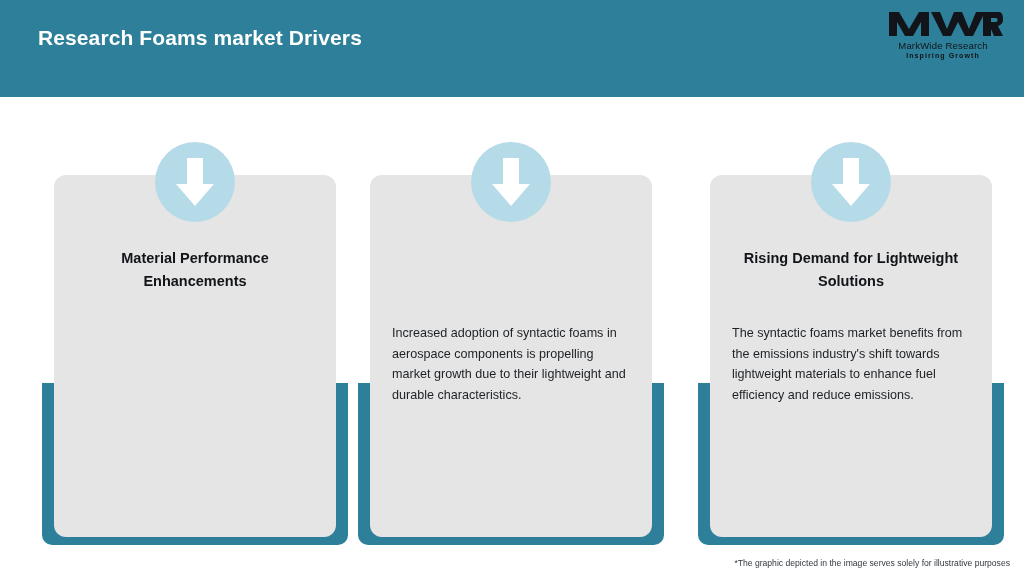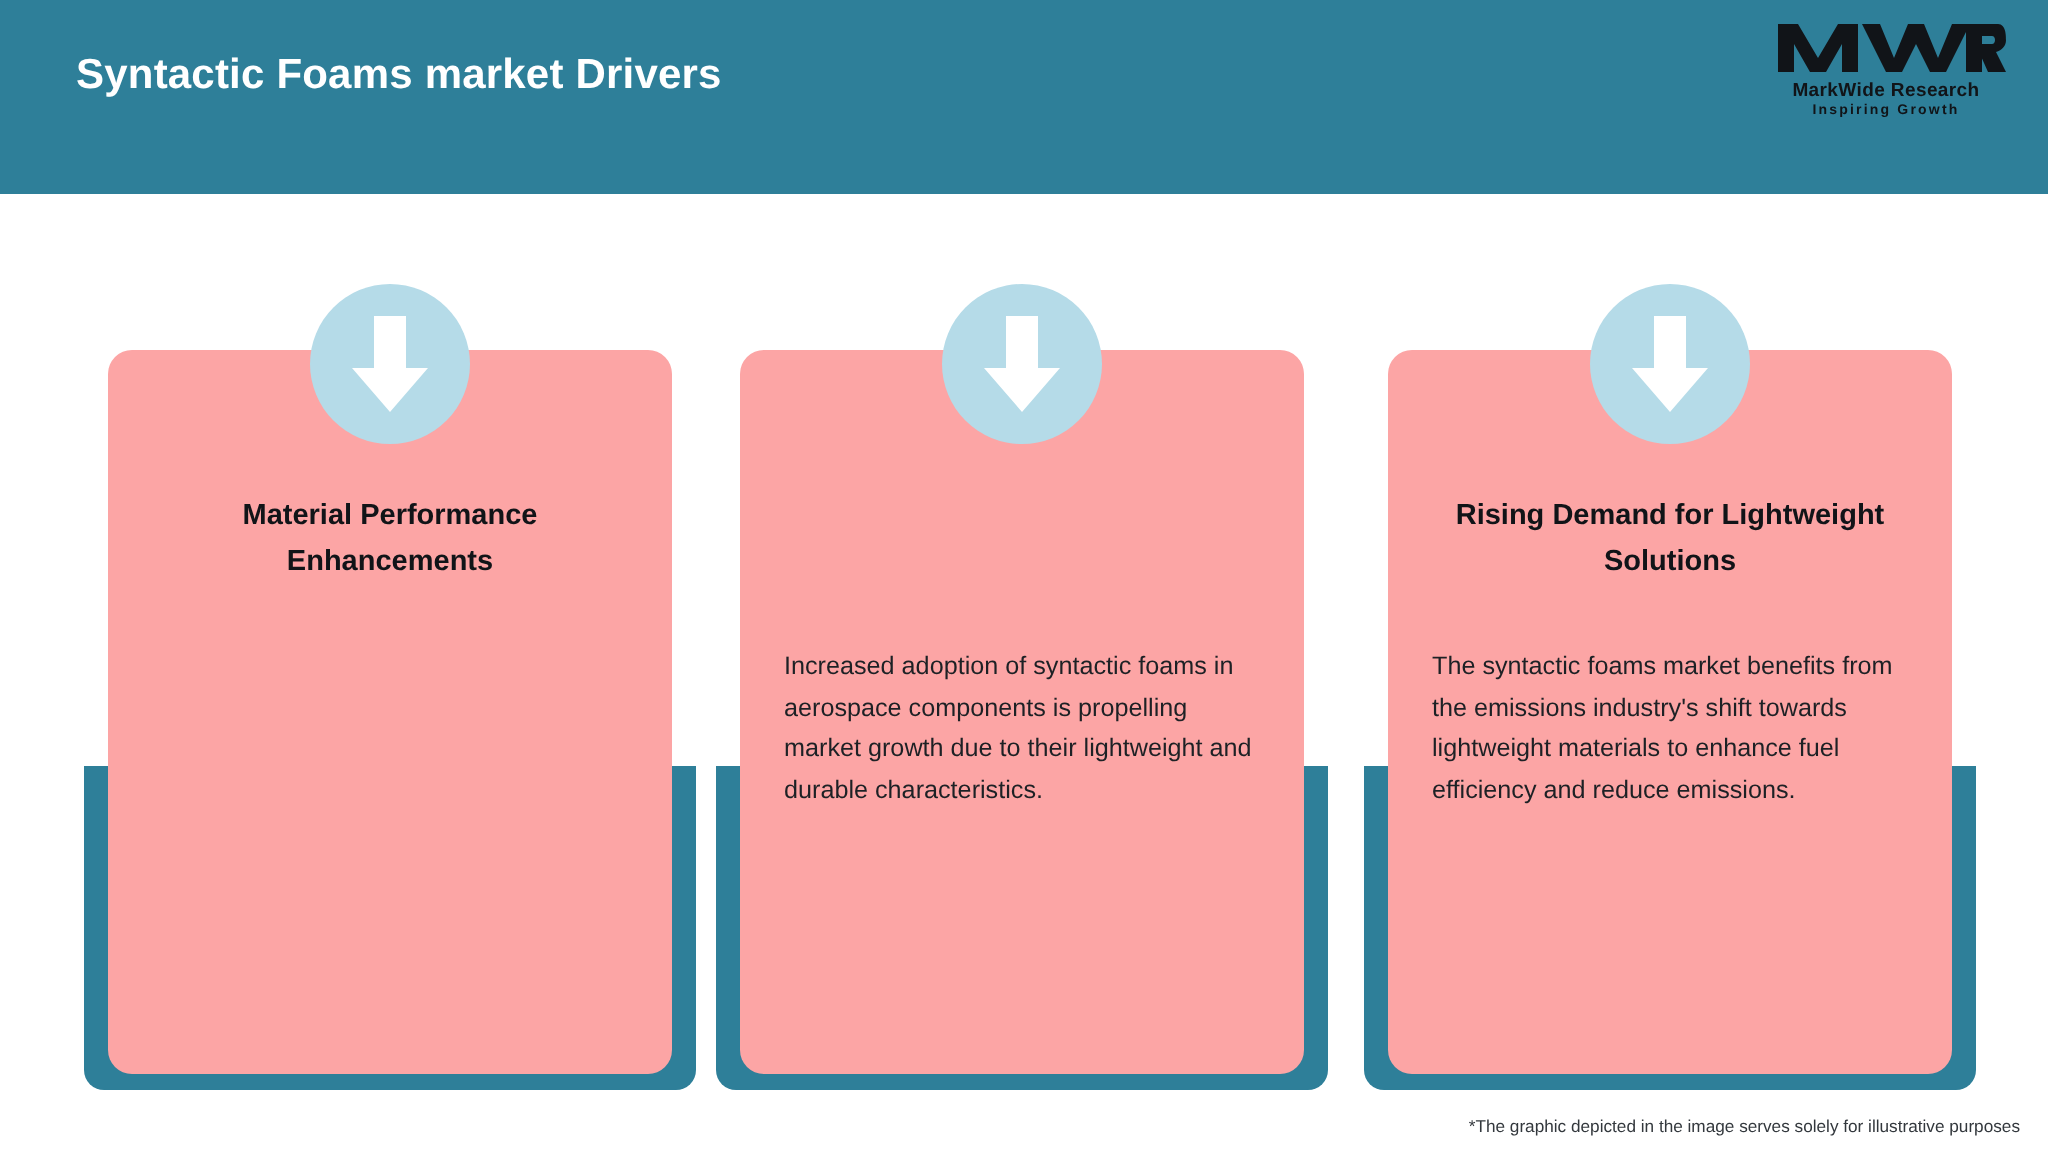--- a/index.html
+++ b/index.html
@@ -49,21 +49,21 @@
     text-align: center;
   }
   .logo-mark {
     width: 100%;
     height: 30px;
     display: block;
   }
   .logo-name {
     margin-top: 1px;
     font-size: 9.5px;
-    font-weight: bold;
+    font-weight: normal;
     color: #111418;
     letter-spacing: 0.2px;
     line-height: 11px;
     font-family: "Liberation Sans", sans-serif;
   }
   .logo-tag {
     font-size: 7px;
     font-weight: bold;
     color: #111418;
     letter-spacing: 1.1px;
@@ -84,21 +84,21 @@
     height: 162px;
     background: #2e7f99;
     border-radius: 0 0 10px 10px;
   }
   .card-body {
     position: absolute;
     left: 12px;
     top: 0;
     width: calc(100% - 24px);
     height: 362px;
-    background: #fca5a5;
+    background: #e5e5e5;
     border-radius: 12px;
   }
   .card-title {
     position: absolute;
     left: 18px;
     top: 72px;
     width: calc(100% - 36px);
     text-align: center;
     font-size: 14.5px;
     font-weight: bold;
@@ -157,21 +157,21 @@
     color: #33383d;
     font-family: "Liberation Sans", sans-serif;
   }
 </style>
 </head>
 <body>
 
 <div id="slide">
 
   <div class="header-bar"></div>
-  <div class="header-title">Syntactic Foams market Drivers</div>
+  <div class="header-title">Research Foams market Drivers</div>
 
   <div class="logo">
     <svg class="logo-mark" viewBox="0 0 120 30">
       <g fill="#111418">
         <polygon points="6,3 16,3 26,20 36,3 46,3 46,27 38,27 38,13 30,27 22,27 14,13 14,27 6,27"></polygon>
         <polygon points="48,3 57,3 64,20 71,3 79,3 86,20 93,3 102,3 90,27 82,27 75,13 68,27 60,27"></polygon>
         <path d="M100,3 L116,3 C120,3 120,9 120,11 C120,14 118,16 115,17 L120,27 L111,27 L107,18 L108,18 L108,27 L100,27 Z M108,9 L108,13 L113,13 C114,13 114.5,12 114.5,11 C114.5,10 114,9 113,9 Z"></path>
       </g>
     </svg>
     <div class="logo-name">MarkWide Research</div>
@@ -195,21 +195,21 @@
     <div class="card-body">
       <div class="card-desc">Increased adoption of syntactic foams in aerospace components is propelling market growth due to their lightweight and durable characteristics.</div>
     </div>
     <div class="arrow-badge">
       <svg width="44" height="52" viewBox="0 0 44 52">
         <polygon points="14,2 30,2 30,28 41,28 22,50 3,28 14,28" fill="#ffffff"></polygon>
       </svg>
     </div>
   </div>
 
-  <div class="card" style="left:682px; width:306px; height:370px;">
+  <div class="card" style="left:698px; width:306px; height:370px;">
     <div class="card-frame"></div>
     <div class="card-body">
       <div class="card-title">Rising Demand for Lightweight Solutions</div>
       <div class="card-desc">The syntactic foams market benefits from the emissions industry's shift towards lightweight materials to enhance fuel efficiency and reduce emissions.</div>
     </div>
     <div class="arrow-badge">
       <svg width="44" height="52" viewBox="0 0 44 52">
         <polygon points="14,2 30,2 30,28 41,28 22,50 3,28 14,28" fill="#ffffff"></polygon>
       </svg>
     </div>

